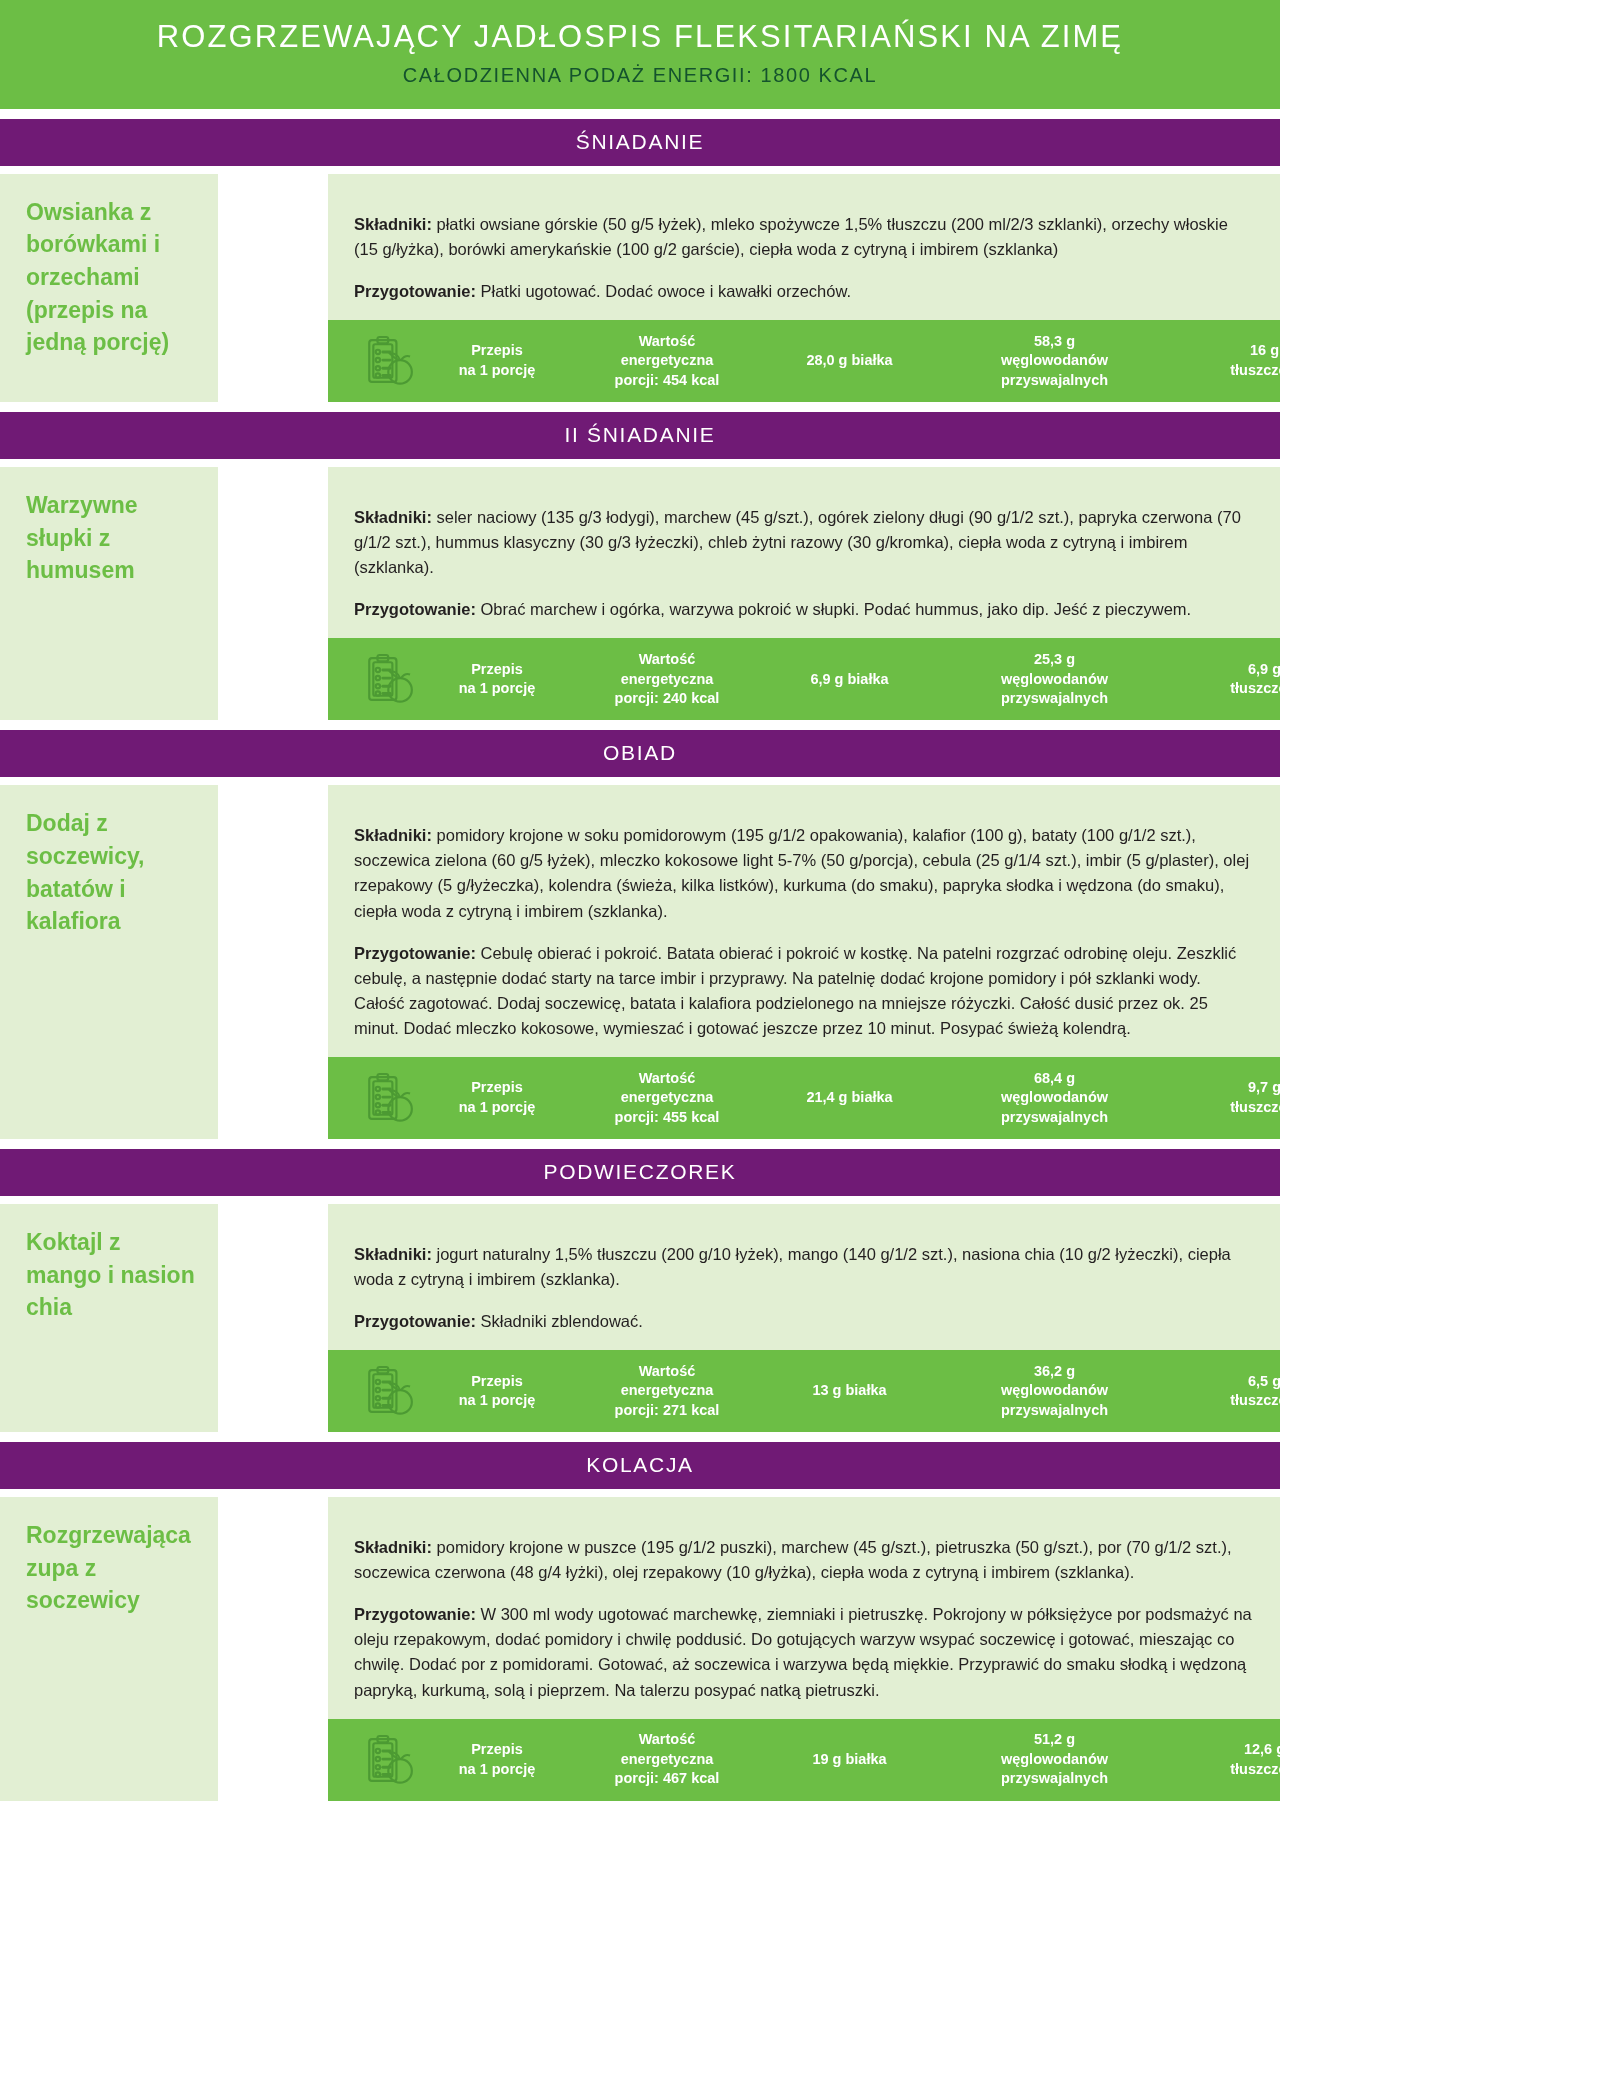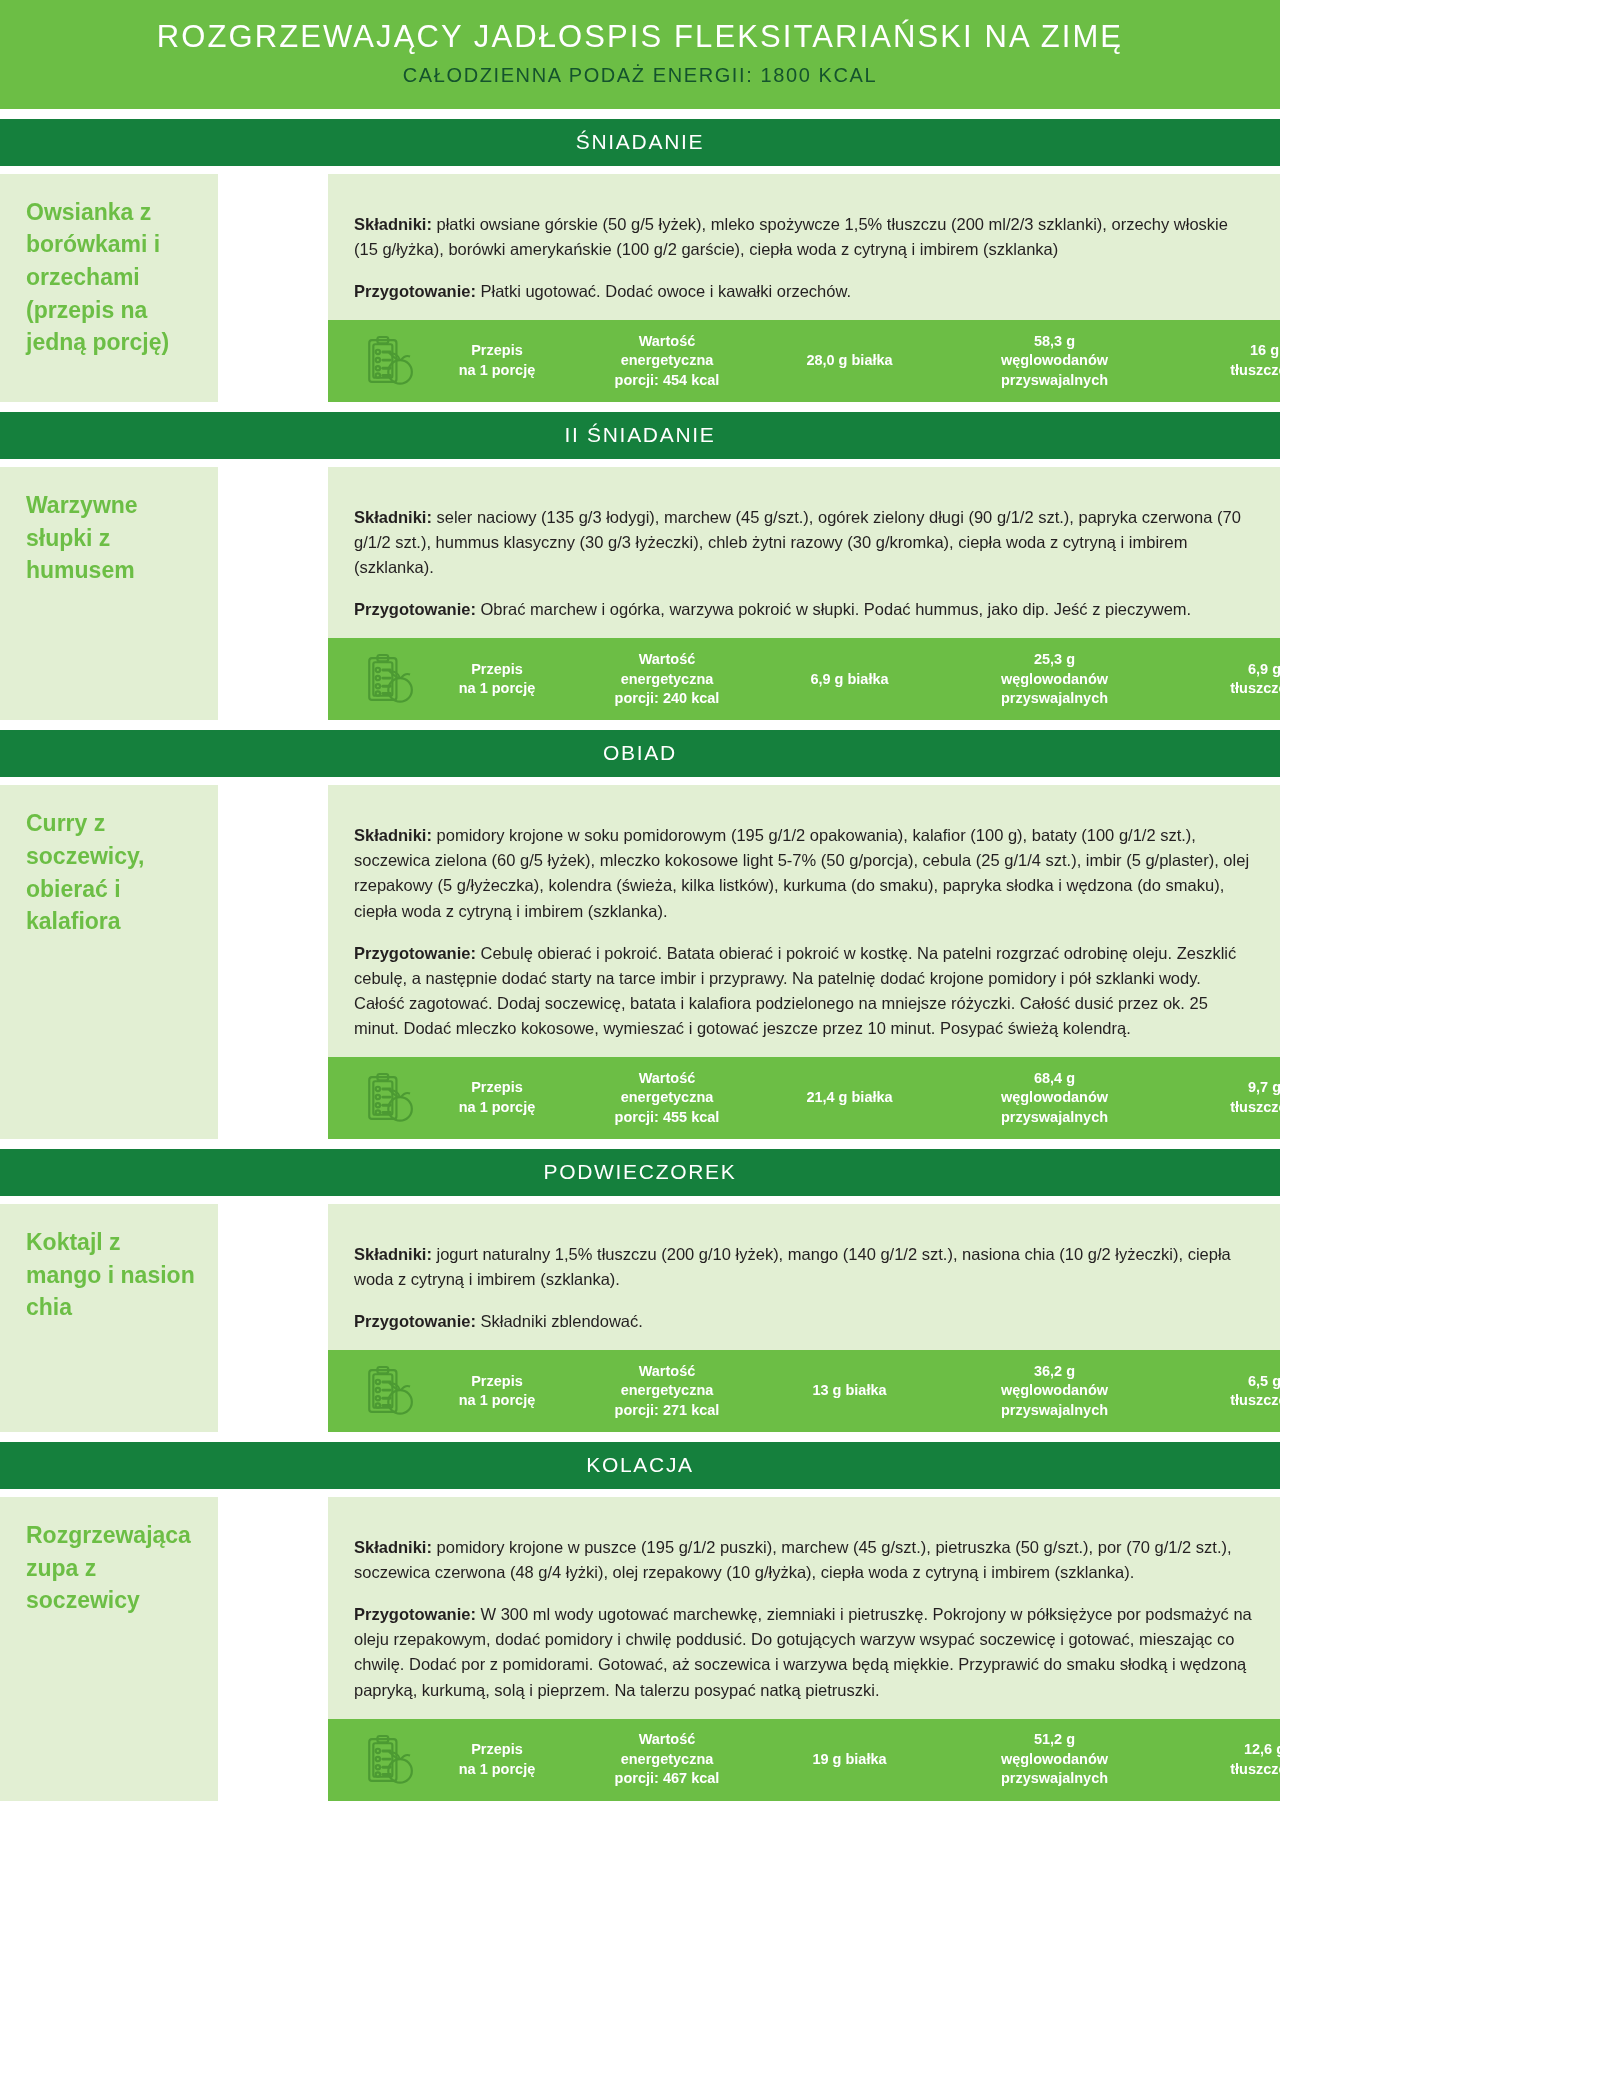--- a/index.html
+++ b/index.html
@@ -37,21 +37,21 @@
     font-weight: 400;
     letter-spacing: 1.6px;
     margin-top: 7px;
     text-transform: uppercase;
   }
 
   
   .meal { margin-top: 10px; }
 
   .meal-banner {
-    background: #15803d;
+    background: #701a75;
     color: #ffffff;
     text-align: center;
     font-size: 21px;
     letter-spacing: 1.7px;
     padding: 11px 0 12px 0;
     text-transform: uppercase;
   }
 
   .meal-body {
     display: flex;
@@ -273,21 +273,21 @@
             <div>pokarmowego</div>
           </div>
         </div>
       </div>
     </div>
   </div>
 
   <div class="meal">
     <div class="meal-banner">OBIAD</div>
     <div class="meal-body">
-      <div class="meal-name">Curry z soczewicy, obierać i kalafiora</div>
+      <div class="meal-name">Dodaj z soczewicy, batatów i kalafiora</div>
       <div class="meal-gap"></div>
       <div class="meal-content">
         <div class="meal-text">
           <p class="para">
             <b>Składniki: </b>
             <span>pomidory krojone w soku pomidorowym (195 g/1/2 opakowania), kalafior (100 g), bataty (100 g/1/2 szt.), soczewica zielona (60 g/5 łyżek), mleczko kokosowe light 5-7% (50 g/porcja), cebula (25 g/1/4 szt.), imbir (5 g/plaster), olej rzepakowy (5 g/łyżeczka), kolendra (świeża, kilka listków), kurkuma (do smaku), papryka słodka i wędzona (do smaku), ciepła woda z cytryną i imbirem (szklanka).</span>
           </p>
           <p class="para">
             <b>Przygotowanie: </b>
             <span>Cebulę obierać i pokroić. Batata obierać i pokroić w kostkę. Na patelni rozgrzać odrobinę oleju. Zeszklić cebulę, a następnie dodać starty na tarce imbir i przyprawy. Na patelnię dodać krojone pomidory i pół szklanki wody. Całość zagotować. Dodaj soczewicę, batata i kalafiora podzielonego na mniejsze różyczki. Całość dusić przez ok. 25 minut. Dodać mleczko kokosowe, wymieszać i gotować jeszcze przez 10 minut. Posypać świeżą kolendrą.</span>

